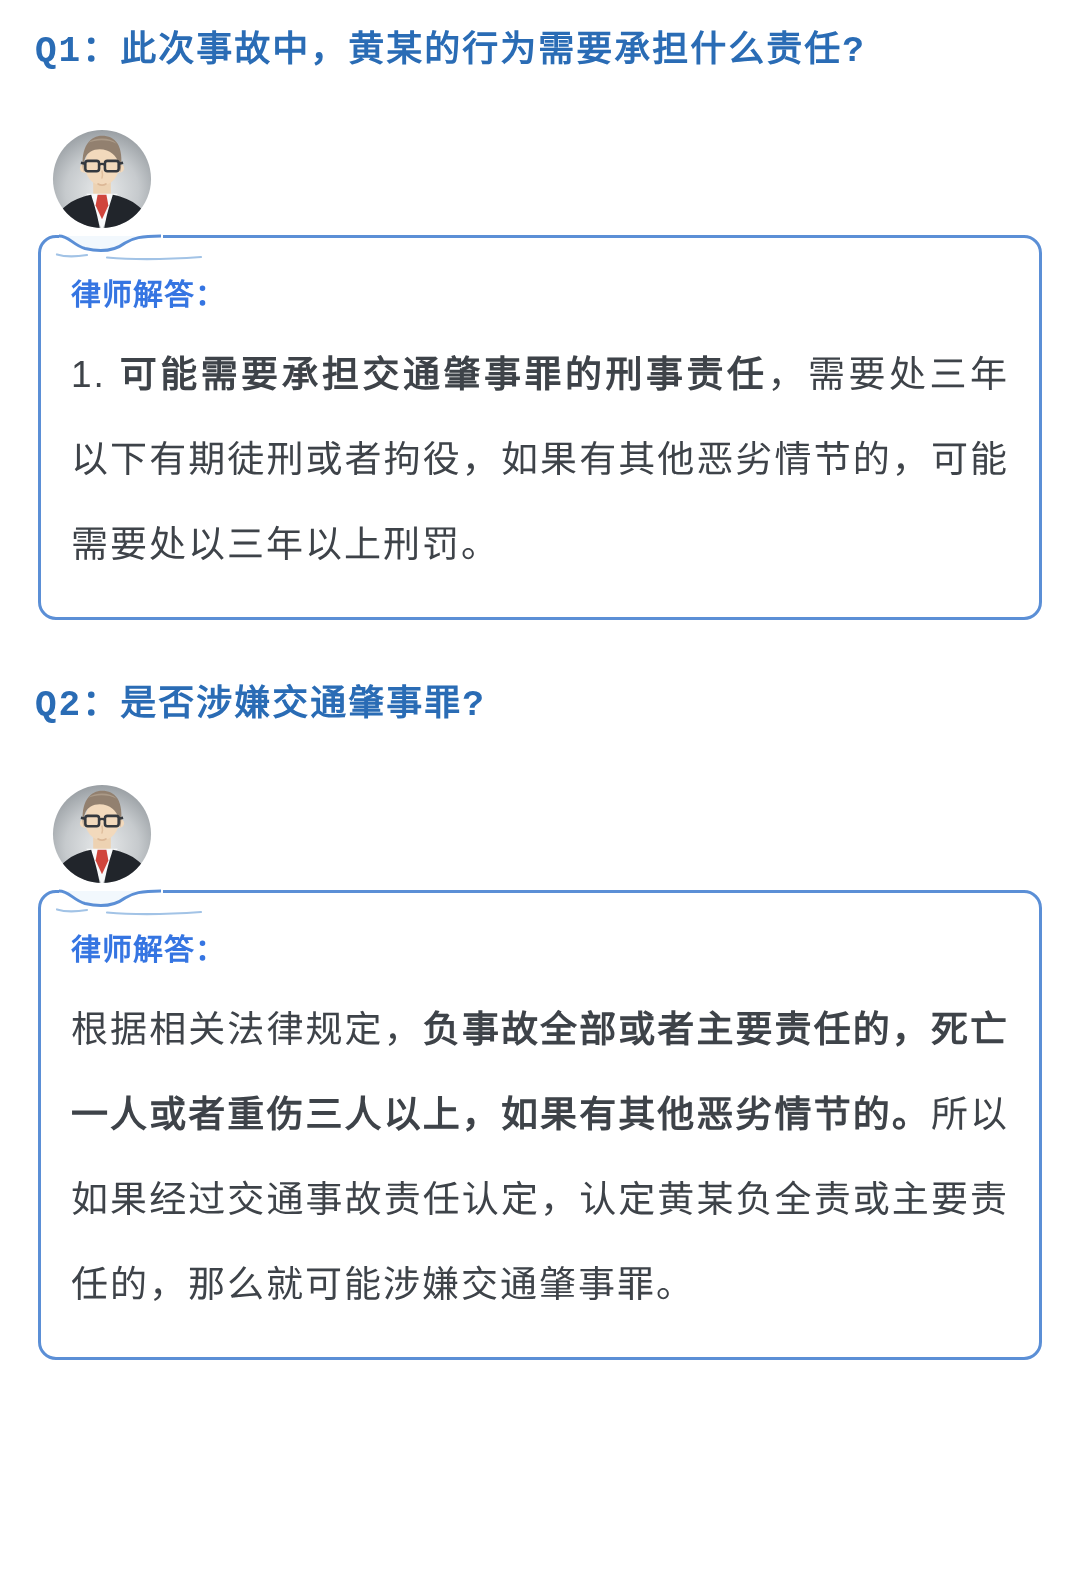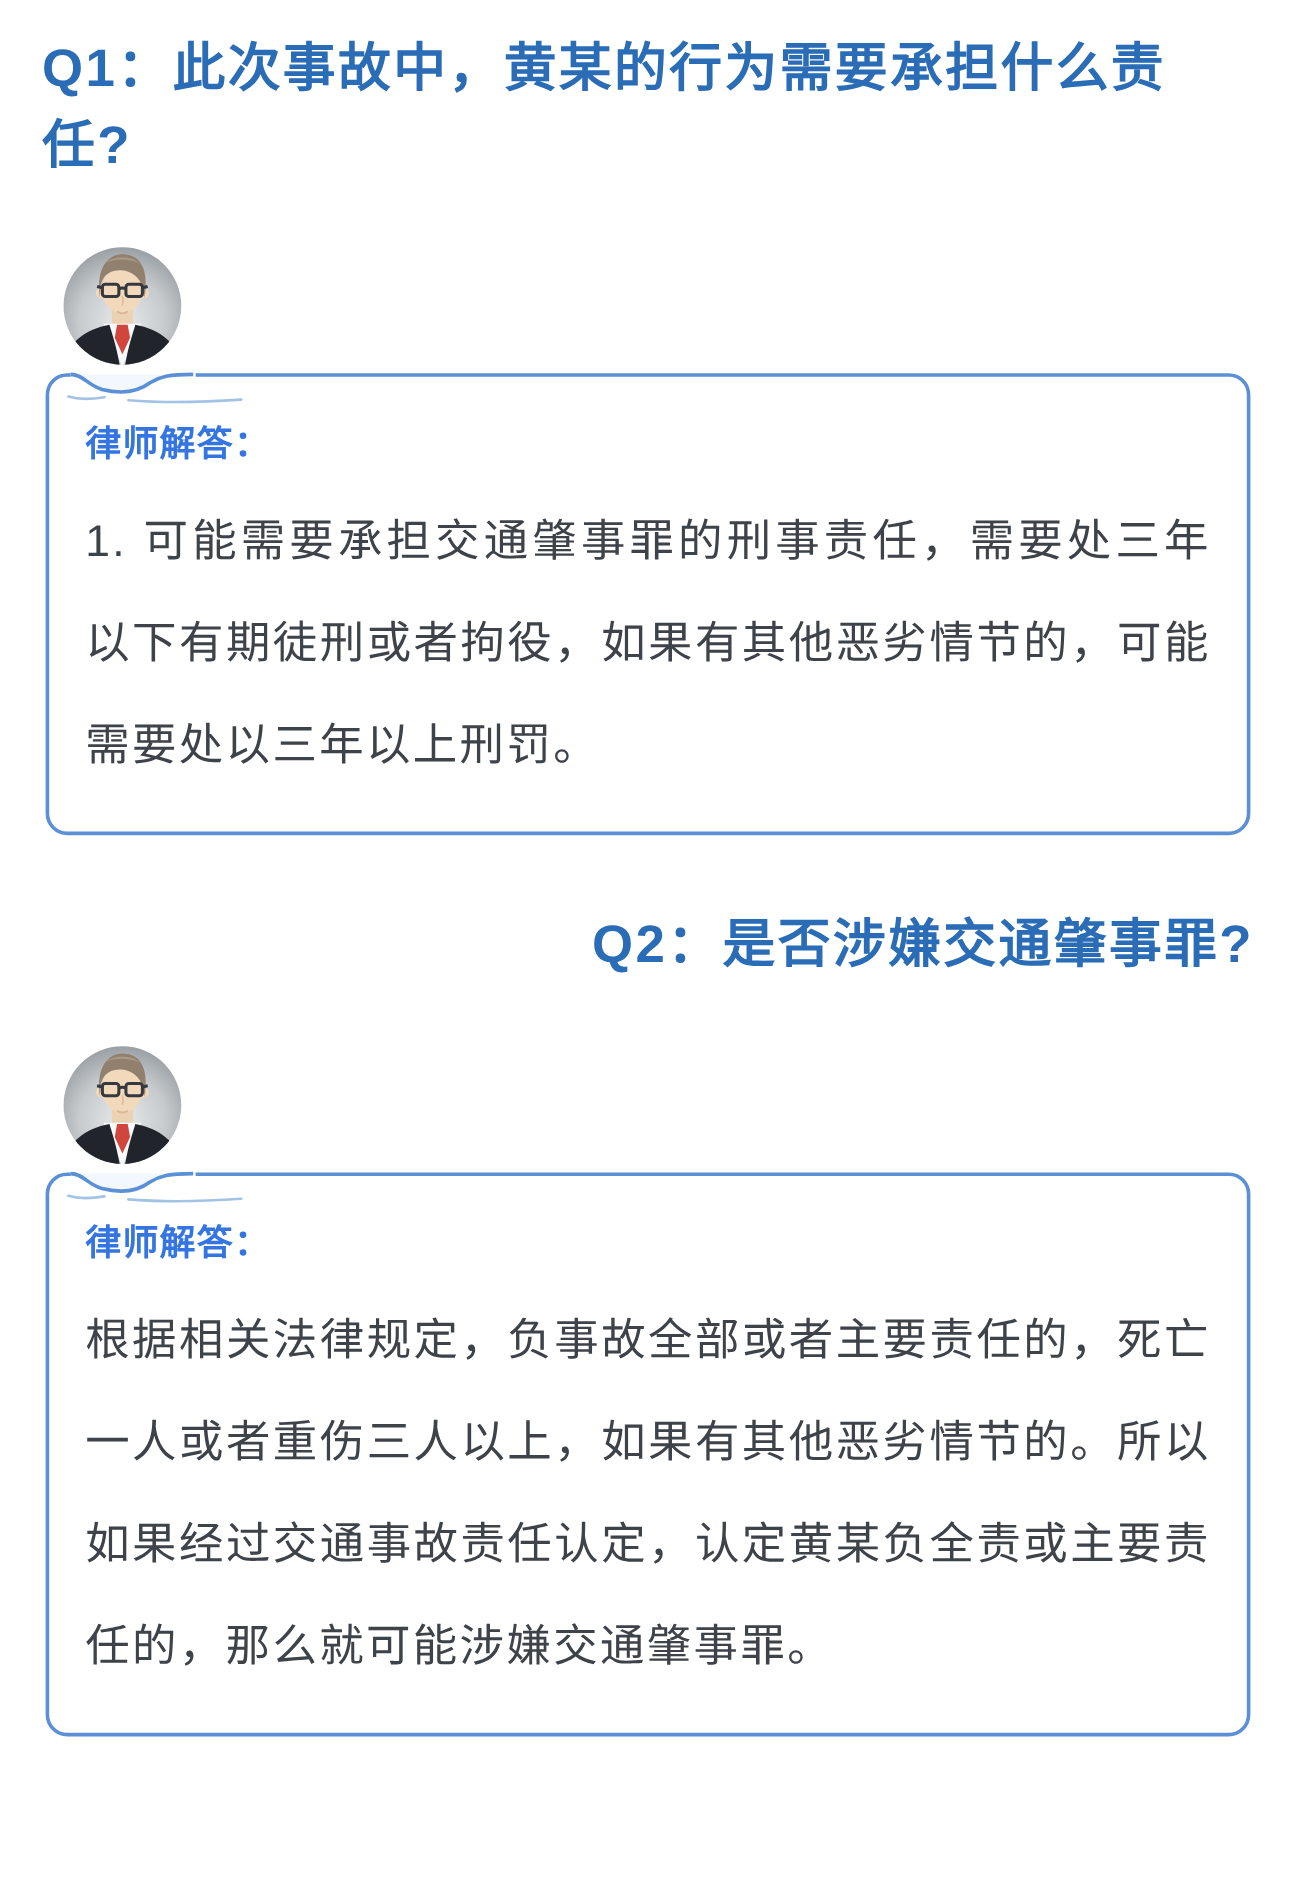--- a/index.html
+++ b/index.html
@@ -15,27 +15,28 @@
   html, body { margin: 0; padding: 0; }
   body {
     width: 1080px;
     min-height: 1585px;
     background: var(--background);
     font-family: "Liberation Sans", "DejaVu Sans", sans-serif;
   }
   .qa-section { position: relative; }
   .question {
     margin: 26px 35px 0 35px;
-    font-size: 44px;
+    font-size: 36px;
     font-weight: 700;
     line-height: 1.45;
     letter-spacing: 2px;
     color: var(--question-blue);
-  }
-  .qa-section:not(:first-child) .question { margin-top: 60px; text-align: right; }
+    font-family: Liberation Mono, monospace;
+  }
+  .qa-section:not(:first-child) .question { margin-top: 60px; }
   .avatar {
     width: 102px;
     height: 102px;
     margin: 50px 0 5px 51px;
     position: relative;
     z-index: 2;
   }
   .answer-box {
     margin: 0 38px;
     border: 3px solid var(--bubble-border-blue);
@@ -64,21 +65,21 @@
     margin: 16px 0 0 0;
     font-size: 37px;
     line-height: 2.3;
     letter-spacing: 2px;
     color: var(--body-text);
     text-align: justify;
     word-break: break-all;
   }
   .answer-para + .answer-para { margin-top: 22px; }
   .run { font-weight: 400; }
-  .run-bold { font-weight: 400; }
+  .run-bold { font-weight: 700; }
 </style>
 </head>
 <body>
 
 <main id="sections-root">
   <section class="qa-section">
     <h2 class="question">Q1：此次事故中，黄某的行为需要承担什么责任?</h2>
 
     <div class="avatar">
       <svg viewBox="0 0 104 104" width="102" height="102" aria-hidden="true">

